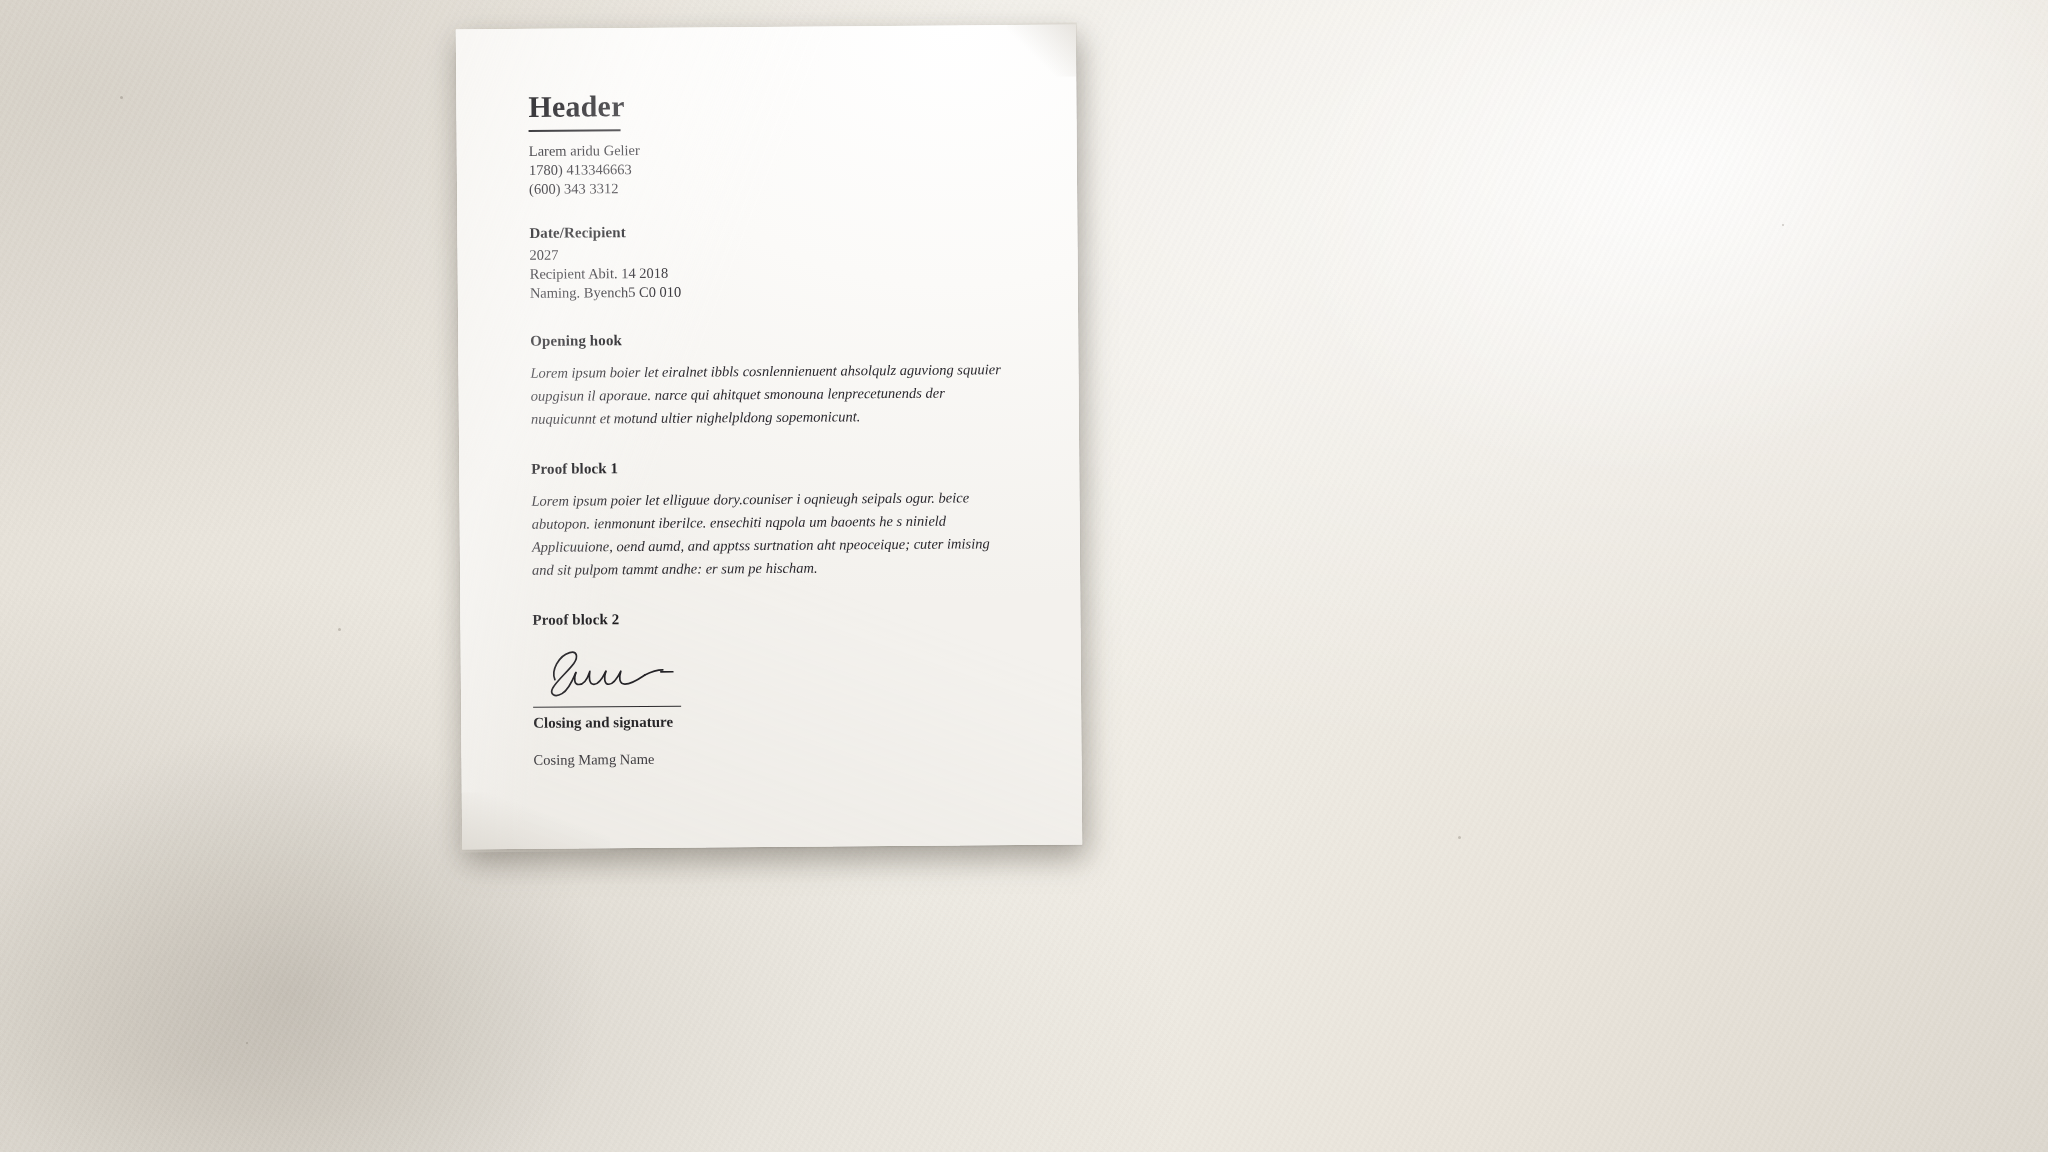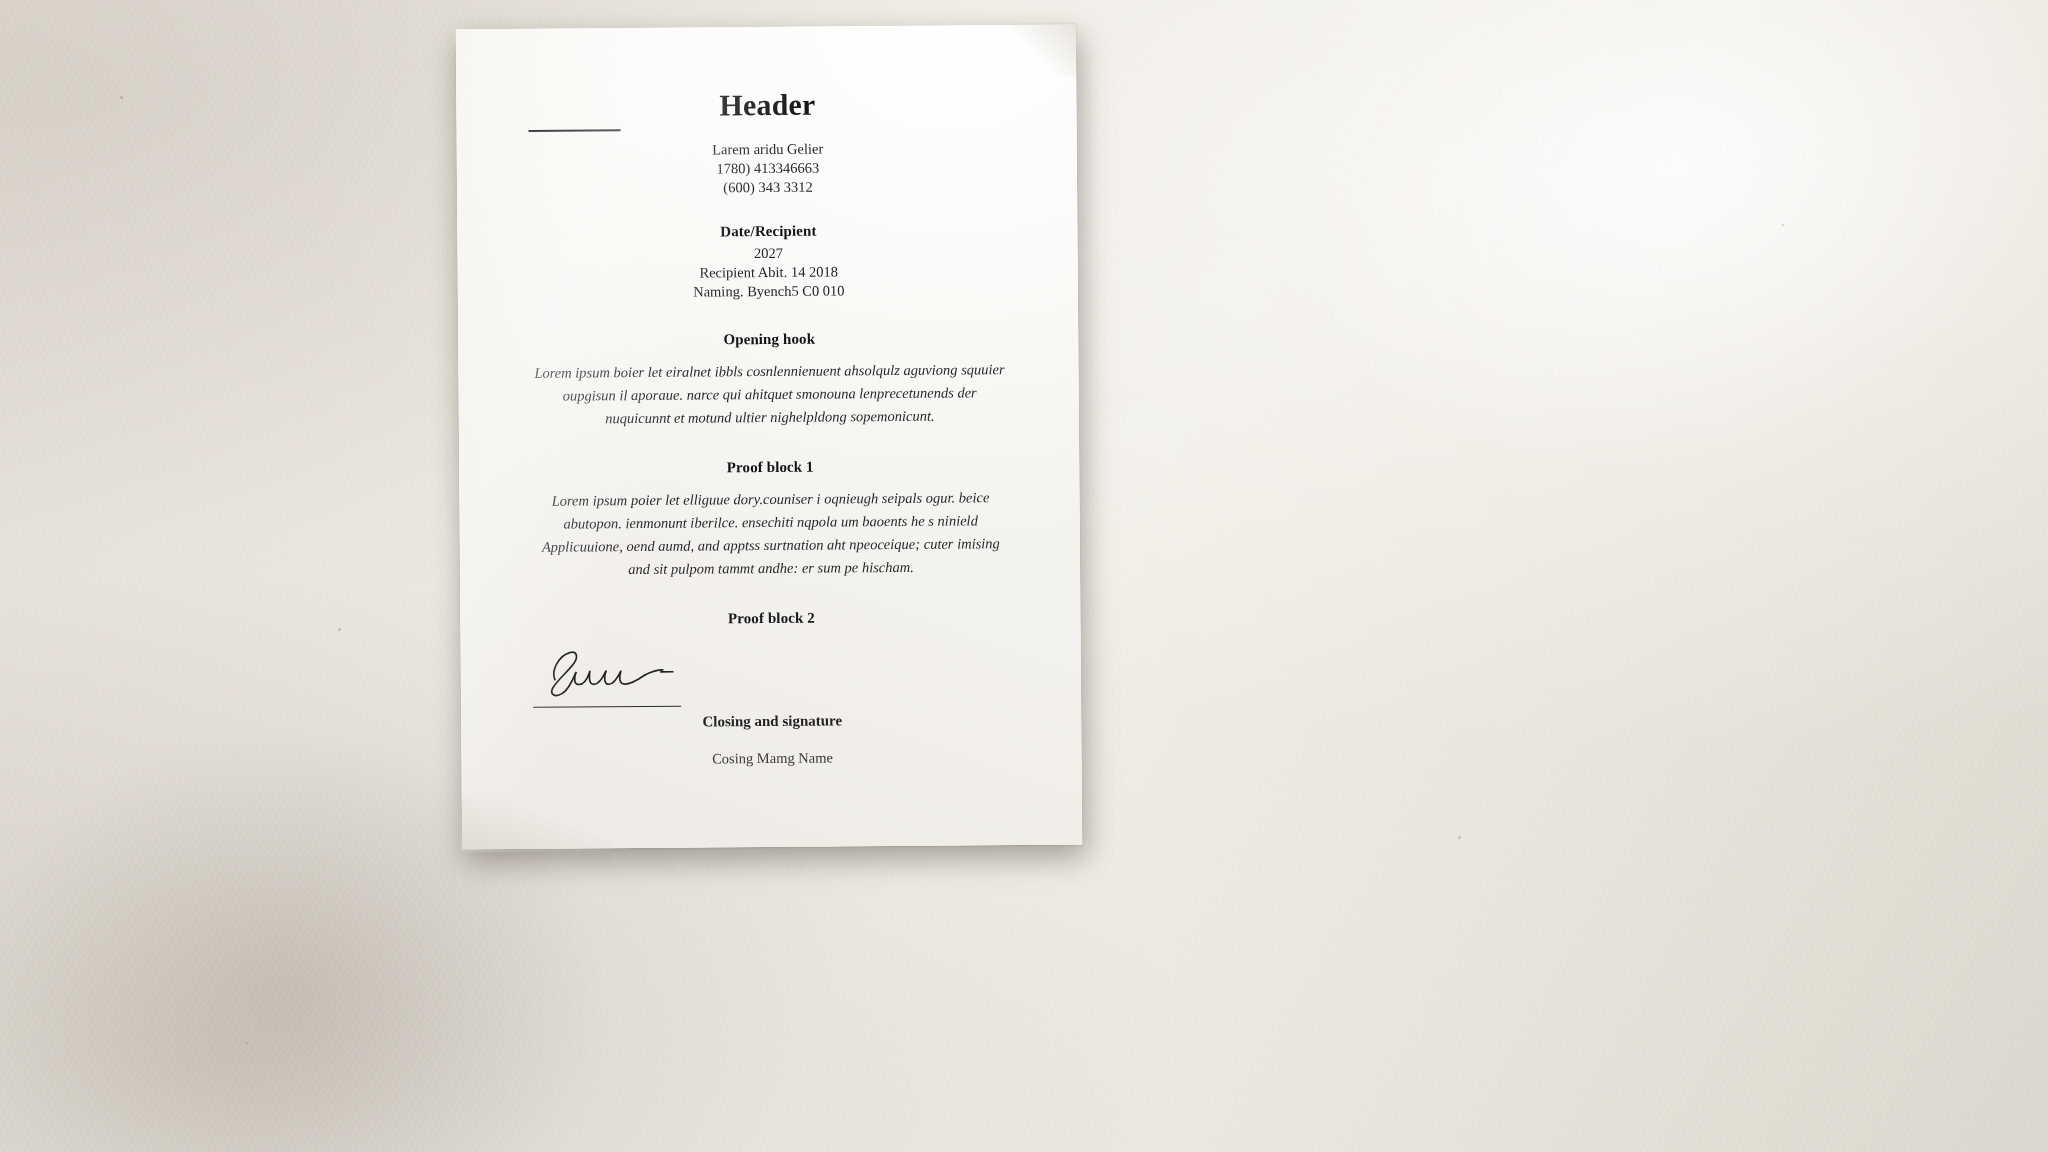--- a/index.html
+++ b/index.html
@@ -18,21 +18,20 @@
   .scene {
     position: relative;
     width: 2048px;
     height: 1152px;
     background:
       radial-gradient(115% 90% at 78% 16%, rgba(255,255,255,0.55) 0%, rgba(255,255,255,0.0) 55%),
       radial-gradient(80% 70% at 10% 92%, rgba(160,152,140,0.30) 0%, rgba(160,152,140,0.0) 60%),
       radial-gradient(70% 60% at 4% 8%, rgba(170,162,150,0.22) 0%, rgba(170,162,150,0.0) 65%),
       linear-gradient(120deg, #e3ded5 0%, #ece8e0 28%, #f2efe8 52%, #e9e4db 78%, #ddd8ce 100%);
     overflow: hidden;
-    text-align: center;
   }
   
   .light-streak {
     position: absolute;
     top: -240px;
     right: -180px;
     width: 1100px;
     height: 820px;
     background: radial-gradient(closest-side, rgba(255,255,255,0.80), rgba(255,255,255,0.0) 72%);
     transform: rotate(-18deg);

